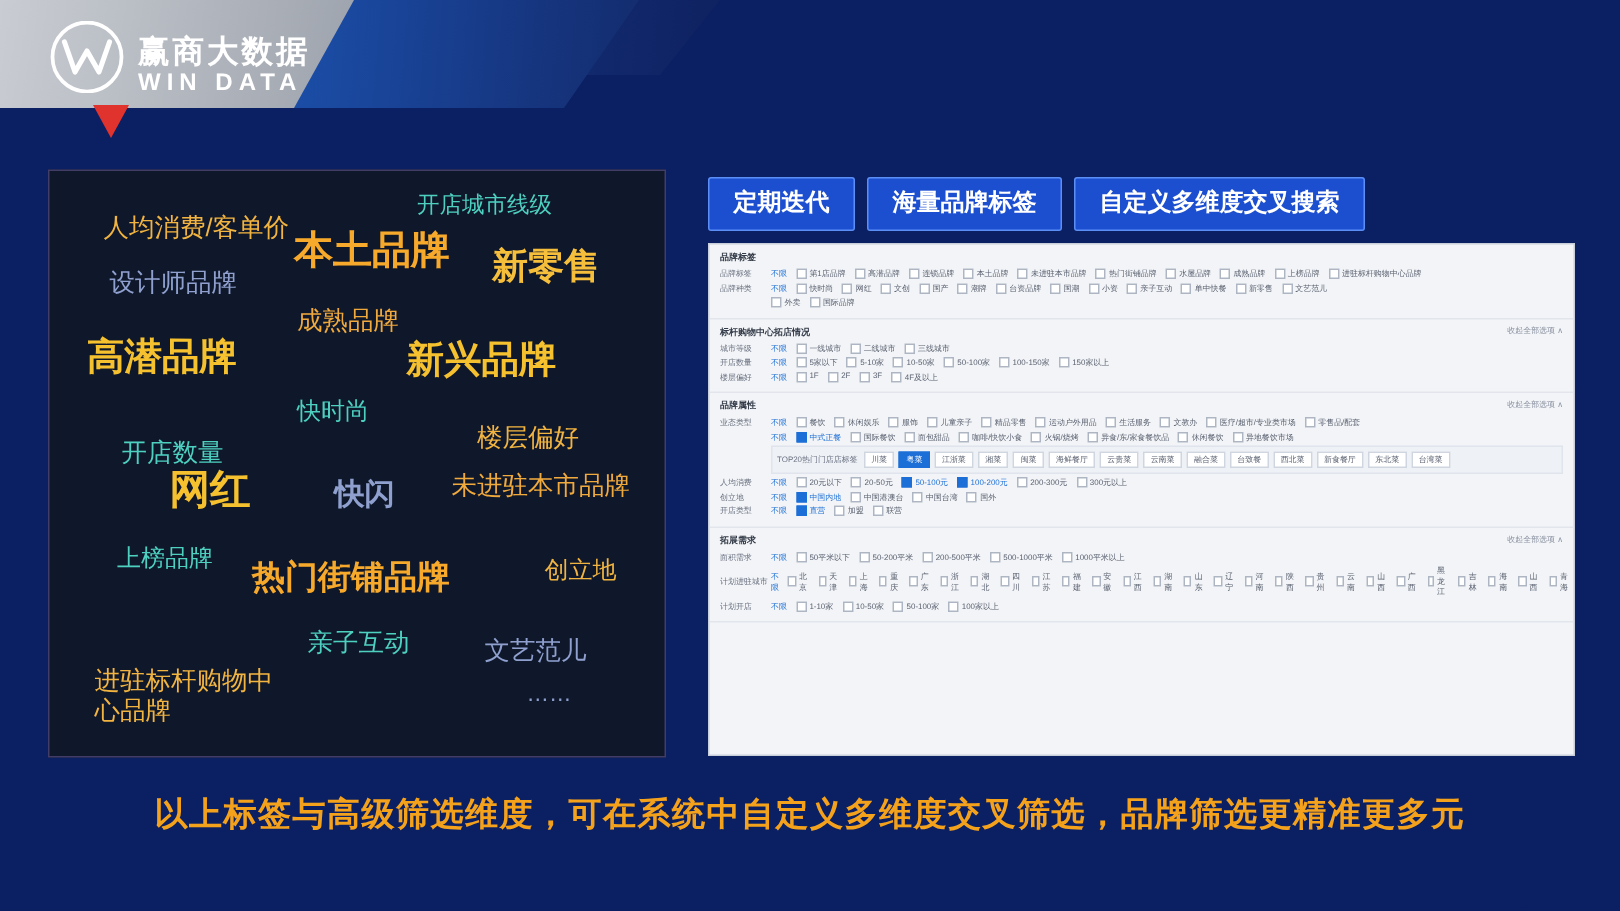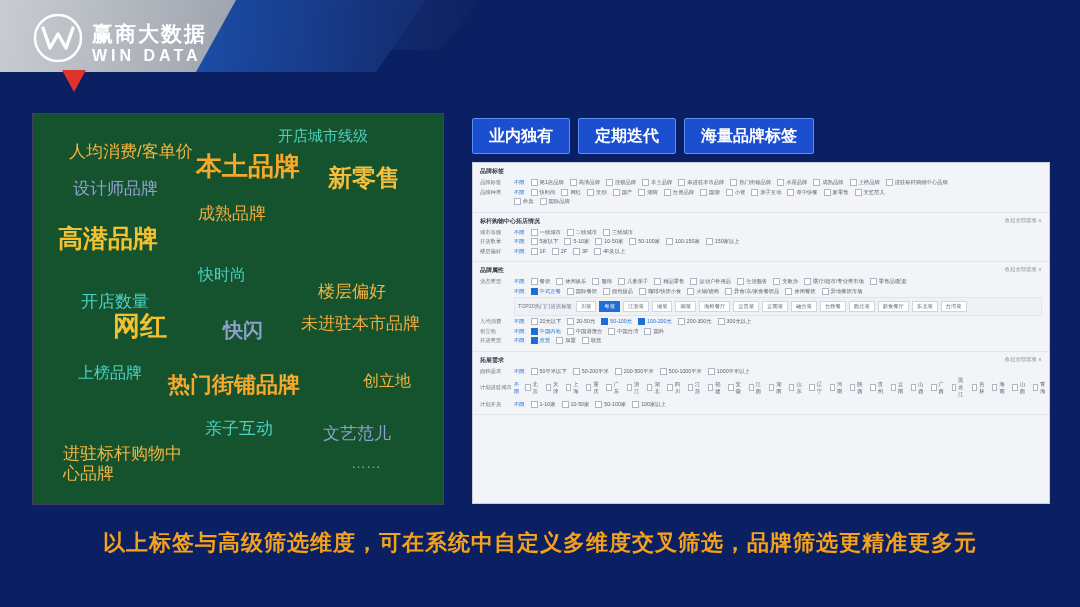--- a/index.html
+++ b/index.html
@@ -25,21 +25,21 @@
   .logo-text{position:absolute;left:92px;top:20px;color:#ffffff;
     font-size:21px;font-weight:bold;letter-spacing:2px;}
   .logo-sub{position:absolute;left:92px;top:47px;color:#ffffff;
     font-size:16px;font-weight:bold;letter-spacing:4px;}
   .red-tri{position:absolute;left:62px;top:70px;width:0;height:0;
     border-left:12px solid transparent;border-right:12px solid transparent;
     border-top:22px solid #e1332d;}
 
   
   .cloud{position:absolute;left:32px;top:113px;width:410px;height:390px;
-    background:#14532d;border:1px solid #423d66;}
+    background:#0f172a;border:1px solid #423d66;}
   .cloud span{position:absolute;white-space:nowrap;line-height:1.15;}
 
   
   .tabs{position:absolute;left:472px;top:118px;display:flex;gap:8px;}
   .tab{height:34px;line-height:34px;padding:0 16px;color:#ffffff;
     font-size:16px;font-weight:bold;background:#1c4fd0;
     border:1px solid #5c8ff5;border-radius:2px;}
   .panel{position:absolute;left:472px;top:162px;width:576px;height:340px;
     background:#f2f4f7;border:1px solid #c8cfda;overflow:hidden;
     font-size:5.3px;color:#4a5260;}
@@ -84,39 +84,40 @@
 </div>
 
 <div class="cloud" id="cloud">
     <span style="left: 36px; top: 28px; font-size: 17px; color: rgb(242, 180, 65);">人均消费/客单价</span>
     <span style="left: 245px; top: 15px; font-size: 15px; color: rgb(77, 208, 192); font-family: Liberation Mono, monospace;">开店城市线级</span>
     <span style="left: 163px; top: 38px; font-size: 26px; color: rgb(247, 169, 43); font-weight: bold;">本土品牌</span>
     <span style="left: 295px; top: 50px; font-size: 24px; color: rgb(246, 191, 59); font-weight: bold;">新零售</span>
     <span style="left: 40px; top: 65px; font-size: 17px; color: rgb(143, 160, 207);">设计师品牌</span>
     <span style="left: 165px; top: 90px; font-size: 17px; color: rgb(240, 169, 60);">成熟品牌</span>
     <span style="left: 25px; top: 110px; font-size: 25px; color: rgb(245, 193, 47); font-weight: bold;">高潜品牌</span>
+    <span style="left: 238px; top: 112px; font-size: 25px; color: rgb(245, 193, 47); font-weight: bold;">新兴品牌</span>
     <span style="left: 165px; top: 152px; font-size: 16px; color: rgb(77, 208, 192);">快时尚</span>
     <span style="left: 285px; top: 168px; font-size: 17px; color: rgb(242, 180, 65);">楼层偏好</span>
     <span style="left: 48px; top: 178px; font-size: 17px; color: rgb(77, 208, 192);">开店数量</span>
     <span style="left: 80px; top: 197px; font-size: 27px; color: rgb(245, 193, 47); font-weight: bold;">网红</span>
     <span style="left: 190px; top: 205px; font-size: 20px; color: rgb(143, 160, 207); font-weight: bold;">快闪</span>
     <span style="left: 268px; top: 200px; font-size: 17px; color: rgb(240, 169, 60);">未进驻本市品牌</span>
     <span style="left: 45px; top: 250px; font-size: 16px; color: rgb(77, 208, 192);">上榜品牌</span>
     <span style="left: 135px; top: 258px; font-size: 22px; color: rgb(247, 169, 43); font-weight: bold;">热门街铺品牌</span>
     <span style="left: 330px; top: 258px; font-size: 16px; color: rgb(242, 180, 65);">创立地</span>
     <span style="left: 172px; top: 305px; font-size: 17px; color: rgb(77, 208, 192);">亲子互动</span>
     <span style="left: 290px; top: 310px; font-size: 17px; color: rgb(143, 160, 207);">文艺范儿</span>
     <span style="left: 318px; top: 340px; font-size: 15px; color: rgb(143, 160, 207);">……</span>
     <span style="left: 30px; top: 330px; font-size: 17px; color: rgb(242, 180, 65); white-space: normal; width: 130px;">进驻标杆购物中心品牌</span>
   </div>
 
 <div class="tabs" id="tabs">
-    <div class="tab">业内独有</div>
     <div class="tab">定期迭代</div>
     <div class="tab">海量品牌标签</div>
+    <div class="tab">自定义多维度交叉搜索</div>
   </div>
 
 <div class="panel" id="panel">
     <div class="sect">
       <div class="sect-title">品牌标签</div>
       <div class="row">
         <div class="row-label">品牌标签</div>
         <span class="chip">不限</span>
         <span class="cb">
           <i></i>

